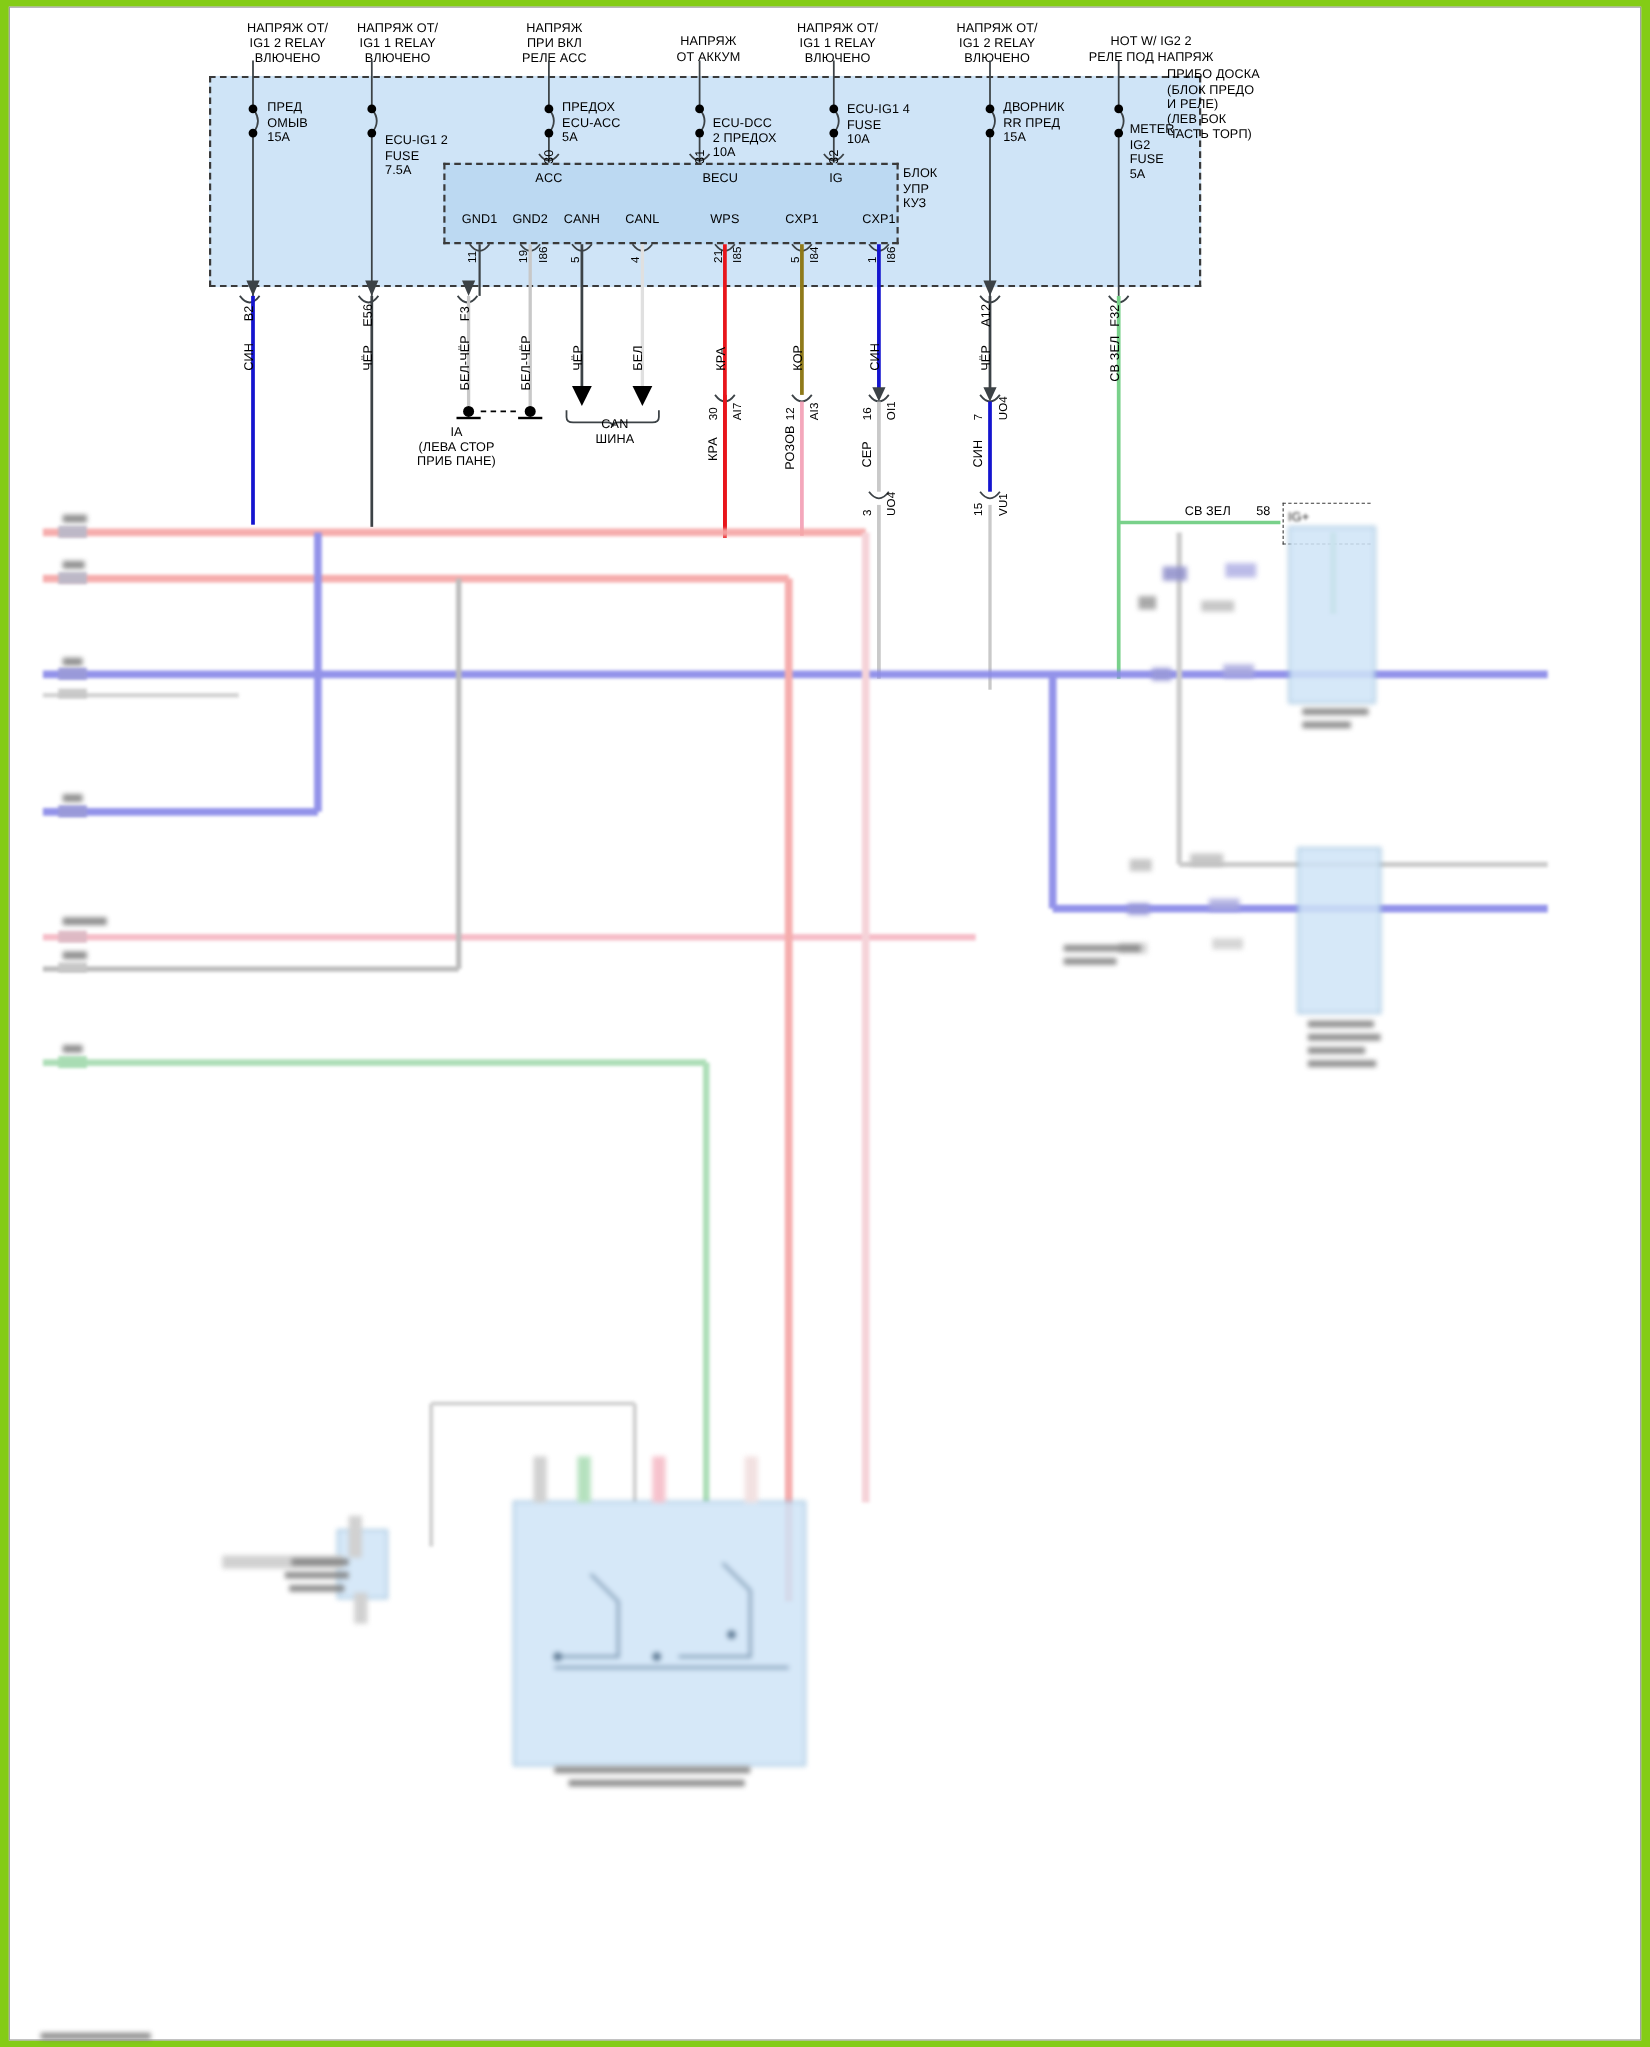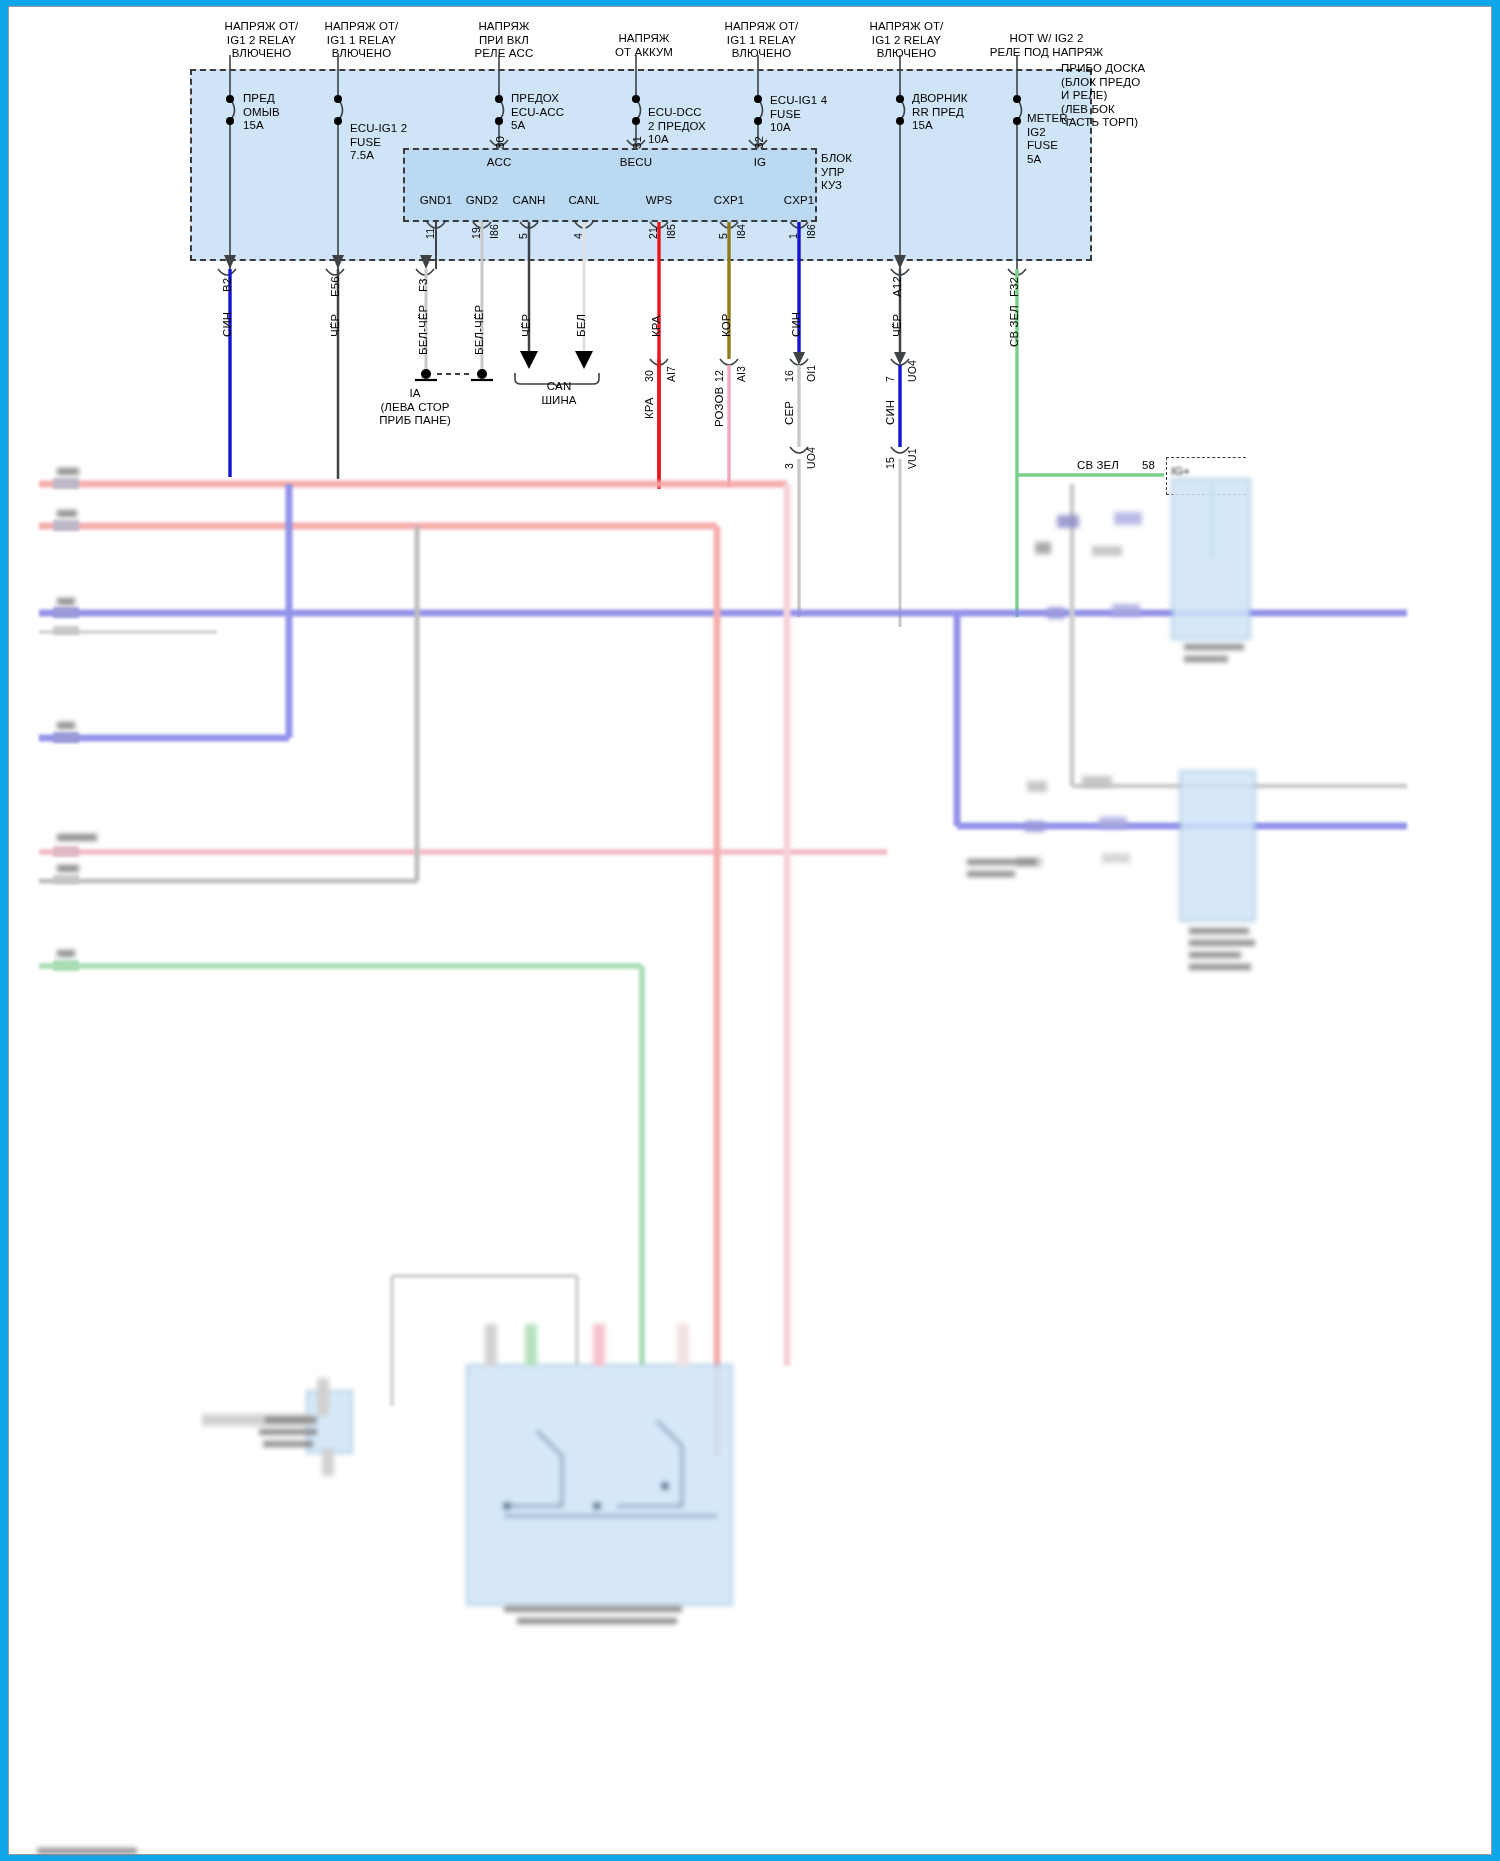--- a/index.html
+++ b/index.html
@@ -1,17 +1,17 @@
 <!DOCTYPE html>
 <html><head>
 <meta charset="utf-8">
 <style>
   html,body{margin:0;padding:0;background:#f4f4f4;}
   body{font-family:"Liberation Sans",sans-serif;}
-  #page{position:relative;width:1500px;height:1861px;background:#0ea5e9;overflow:hidden;}
+  #page{position:relative;width:1500px;height:1861px;background:#84cc16;overflow:hidden;}
   #frame{position:absolute;left:8px;top:6px;width:1484px;height:1849px;border:1px solid #9a9a9a;background:#fff;box-sizing:border-box;}
 
   .lbl{position:absolute;font-size:11.5px;color:#000;line-height:13.5px;white-space:pre;letter-spacing:.1px;}
   .lbl.c{text-align:center;}
   .vlbl{position:absolute;font-size:11.5px;color:#000;white-space:nowrap;transform-origin:0 0;transform:rotate(-90deg);letter-spacing:.1px;}
   .vlbl.sm{font-size:10.5px;}
 
   .fusebox{position:absolute;left:181px;top:62px;width:902px;height:192px;background:#cfe4f7;
      border:2px dashed #3a3a3a;box-sizing:border-box;}
   .becu{position:absolute;left:394px;top:141px;width:414px;height:74px;background:#bcd9f2;
@@ -211,21 +211,21 @@
     <div class="lbl" style="left:1018px;top:85px;margin-top:20px;">METER-
 IG2
 FUSE
 5A</div>
 
     <div class="vlbl" style="left:485px;top:142px;">30</div>
     <div class="vlbl" style="left:622px;top:142px;">31</div>
     <div class="vlbl" style="left:744px;top:142px;">32</div>
 
     <div class="lbl c" style="left:455px;top:149px;width:70px;">ACC</div>
-    <div class="lbl c" style="left:592px;top:149px;width:70px;">BECU</div>
+    <div class="lbl c" style="left:592px;top:149px;width:70px;text-align:right;">BECU</div>
     <div class="lbl c" style="left:716px;top:149px;width:70px;">IG</div>
 
     <div class="lbl c" style="left:397px;top:187px;width:60px;">GND1</div>
     <div class="lbl c" style="left:443px;top:187px;width:60px;">GND2</div>
     <div class="lbl c" style="left:490px;top:187px;width:60px;">CANH</div>
     <div class="lbl c" style="left:545px;top:187px;width:60px;">CANL</div>
     <div class="lbl c" style="left:620px;top:187px;width:60px;">WPS</div>
     <div class="lbl c" style="left:690px;top:187px;width:60px;">CXP1</div>
     <div class="lbl c" style="left:760px;top:187px;width:60px;">CXP1</div>
 

